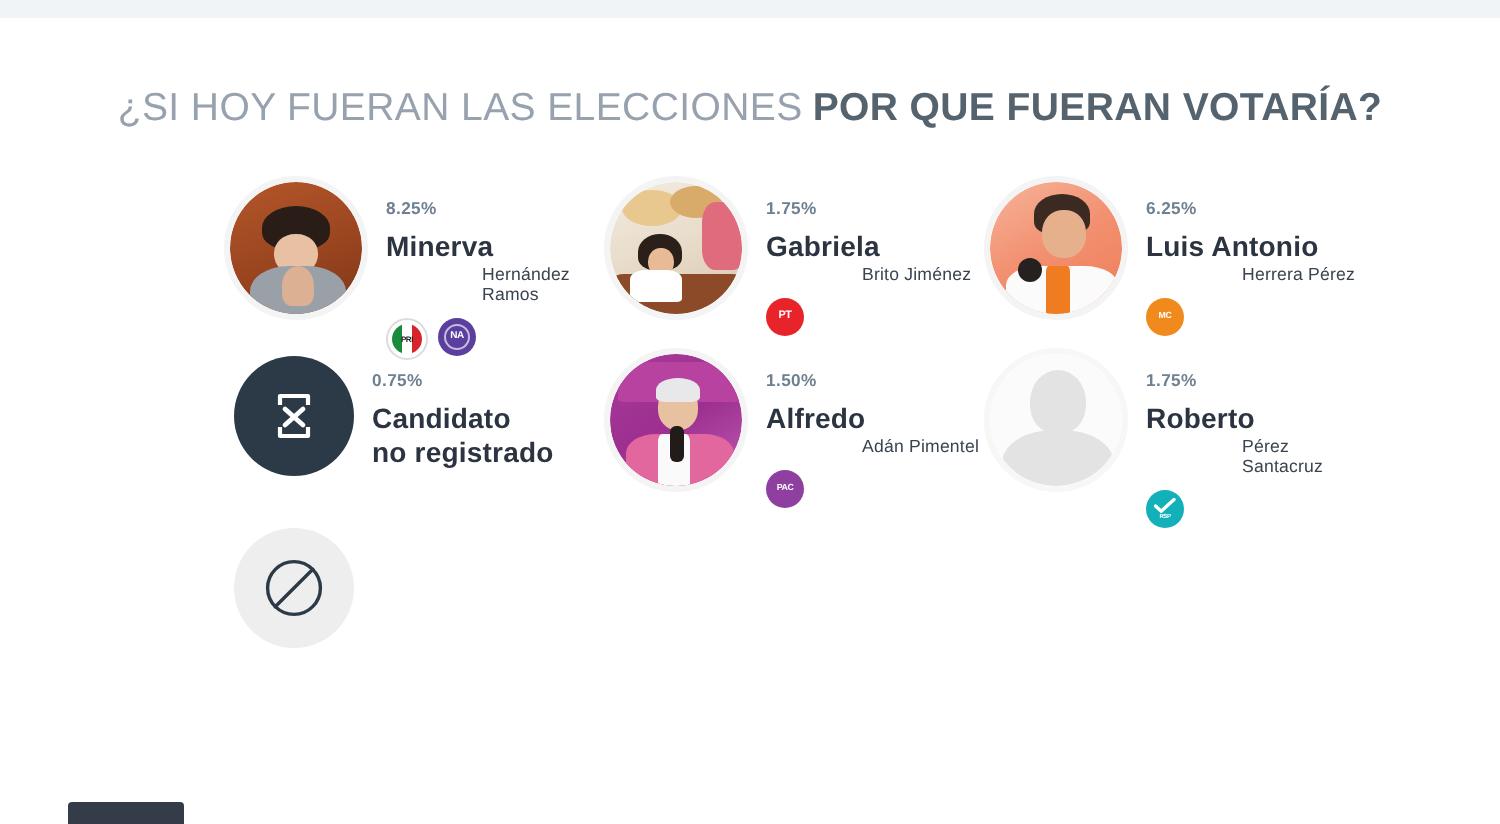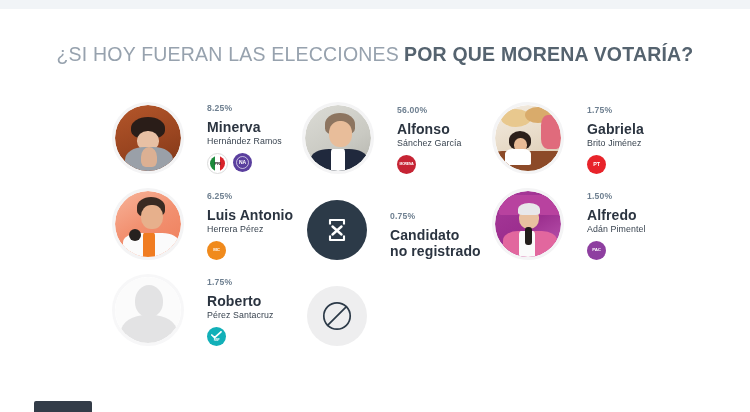--- a/index.html
+++ b/index.html
@@ -65,22 +65,22 @@
     left: 112px;
     width: 580px;
     display: grid;
     grid-template-columns: repeat(3, 190px);
     grid-template-rows: repeat(3, 86px);
     column-gap: 0px;
     row-gap: 0px;
   }
   .cell {
     display: flex;
-    align-items: flex-end;
-    gap: 23px;
+    align-items: flex-start;
+    gap: 9px;
   }
 
   
   .avatar-wrap {
     width: 72px;
     height: 72px;
     flex: 0 0 72px;
     border-radius: 50%;
     background: #ffffff;
     padding: 0;
@@ -133,20 +133,21 @@
     color: #2b3440;
     line-height: 1.18;
     letter-spacing: 0.1px;
   }
   .name-last {
     font-size: 8.8px;
     font-weight: 400;
     color: #394450;
     line-height: 1.18;
     letter-spacing: 0.1px;
+    margin-left: 48px;
   }
   .parties {
     margin-top: 7px;
     display: flex;
     gap: 5px;
   }
   .party {
     width: 19px;
     height: 19px;
     border-radius: 50%;
@@ -163,21 +164,21 @@
   .party .lbl { position: relative; z-index: 2; line-height: 1; }
 </style>
 </head>
 <body>
 
 <div class="top-strip"></div>
 
 <div class="poster">
 
   <div class="headline">
-    <span class="lead">¿SI HOY FUERAN LAS ELECCIONES</span><span class="strong">POR  QUE MORENA VOTARÍA?</span>
+    <span class="lead">¿SI HOY FUERAN LAS ELECCIONES</span><span class="strong">POR  QUE FUERAN VOTARÍA?</span>
   </div>
 
   <div class="grid">
 
     <div class="cell">
       <div class="avatar-wrap">
         <div class="avatar-photo">
           <div class="bg" style="background:linear-gradient(160deg,#b4562a 0%,#9a4520 55%,#7e3616 100%)"></div>
           <div class="fig" style="left:16px;top:12px;width:34px;height:22px;background:#2a1d18;border-radius:50% 50% 40% 40%"></div>
           <div class="fig" style="left:22px;top:26px;width:22px;height:20px;background:#e8c0a4;border-radius:48%"></div>
@@ -196,41 +197,20 @@
           </div>
           <div class="party" style="background:#5a3f9e">
             <div style="position:absolute;inset:3px;border-radius:50%;border:1px solid rgba(255,255,255,.65)"></div>
             <span class="lbl">NA</span>
           </div>
         </div>
       </div>
     </div>
 
 
-    <div class="cell">
-      <div class="avatar-wrap">
-        <div class="avatar-photo">
-          <div class="bg" style="background:linear-gradient(150deg,#dcdcd6 0%,#c9c9c2 60%,#b3b3ac 100%)"></div>
-          <div class="fig" style="left:20px;top:8px;width:30px;height:22px;background:#8d7560;border-radius:50% 50% 30% 30%"></div>
-          <div class="fig" style="left:24px;top:16px;width:23px;height:26px;background:#e8bd9a;border-radius:46%"></div>
-          <div class="fig" style="left:6px;top:44px;width:56px;height:30px;background:#20293d;border-radius:32% 32% 8% 8%"></div>
-          <div class="fig" style="left:26px;top:44px;width:14px;height:30px;background:#ffffff;border-radius:10% 10% 0 0"></div>
-        </div>
-      </div>
-      <div class="info">
-        <div class="pct">56.00%</div>
-        <div class="name-first">Alfonso</div>
-        <div class="name-last">Sánchez García</div>
-        <div class="parties">
-          <div class="party" style="background:#c62434">
-            <span class="lbl" style="font-size:3.4px">MORENA</span>
-          </div>
-        </div>
-      </div>
-    </div>
 
     <div class="cell">
       <div class="avatar-wrap">
         <div class="avatar-photo">
           <div class="bg" style="background:linear-gradient(160deg,#f3ece2 0%,#e9ddcb 45%,#d8c6ad 100%)"></div>
           <div class="fig" style="left:6px;top:4px;width:30px;height:18px;background:#e8c88e;border-radius:50%"></div>
           <div class="fig" style="left:30px;top:2px;width:26px;height:16px;background:#d9ab6b;border-radius:50%"></div>
           <div class="fig" style="left:46px;top:10px;width:22px;height:34px;background:#e06b7c;border-radius:30%"></div>
           <div class="fig" style="left:14px;top:26px;width:22px;height:18px;background:#2b1f1a;border-radius:50% 50% 35% 35%"></div>
           <div class="fig" style="left:19px;top:33px;width:13px;height:14px;background:#e8bb96;border-radius:48%"></div>

